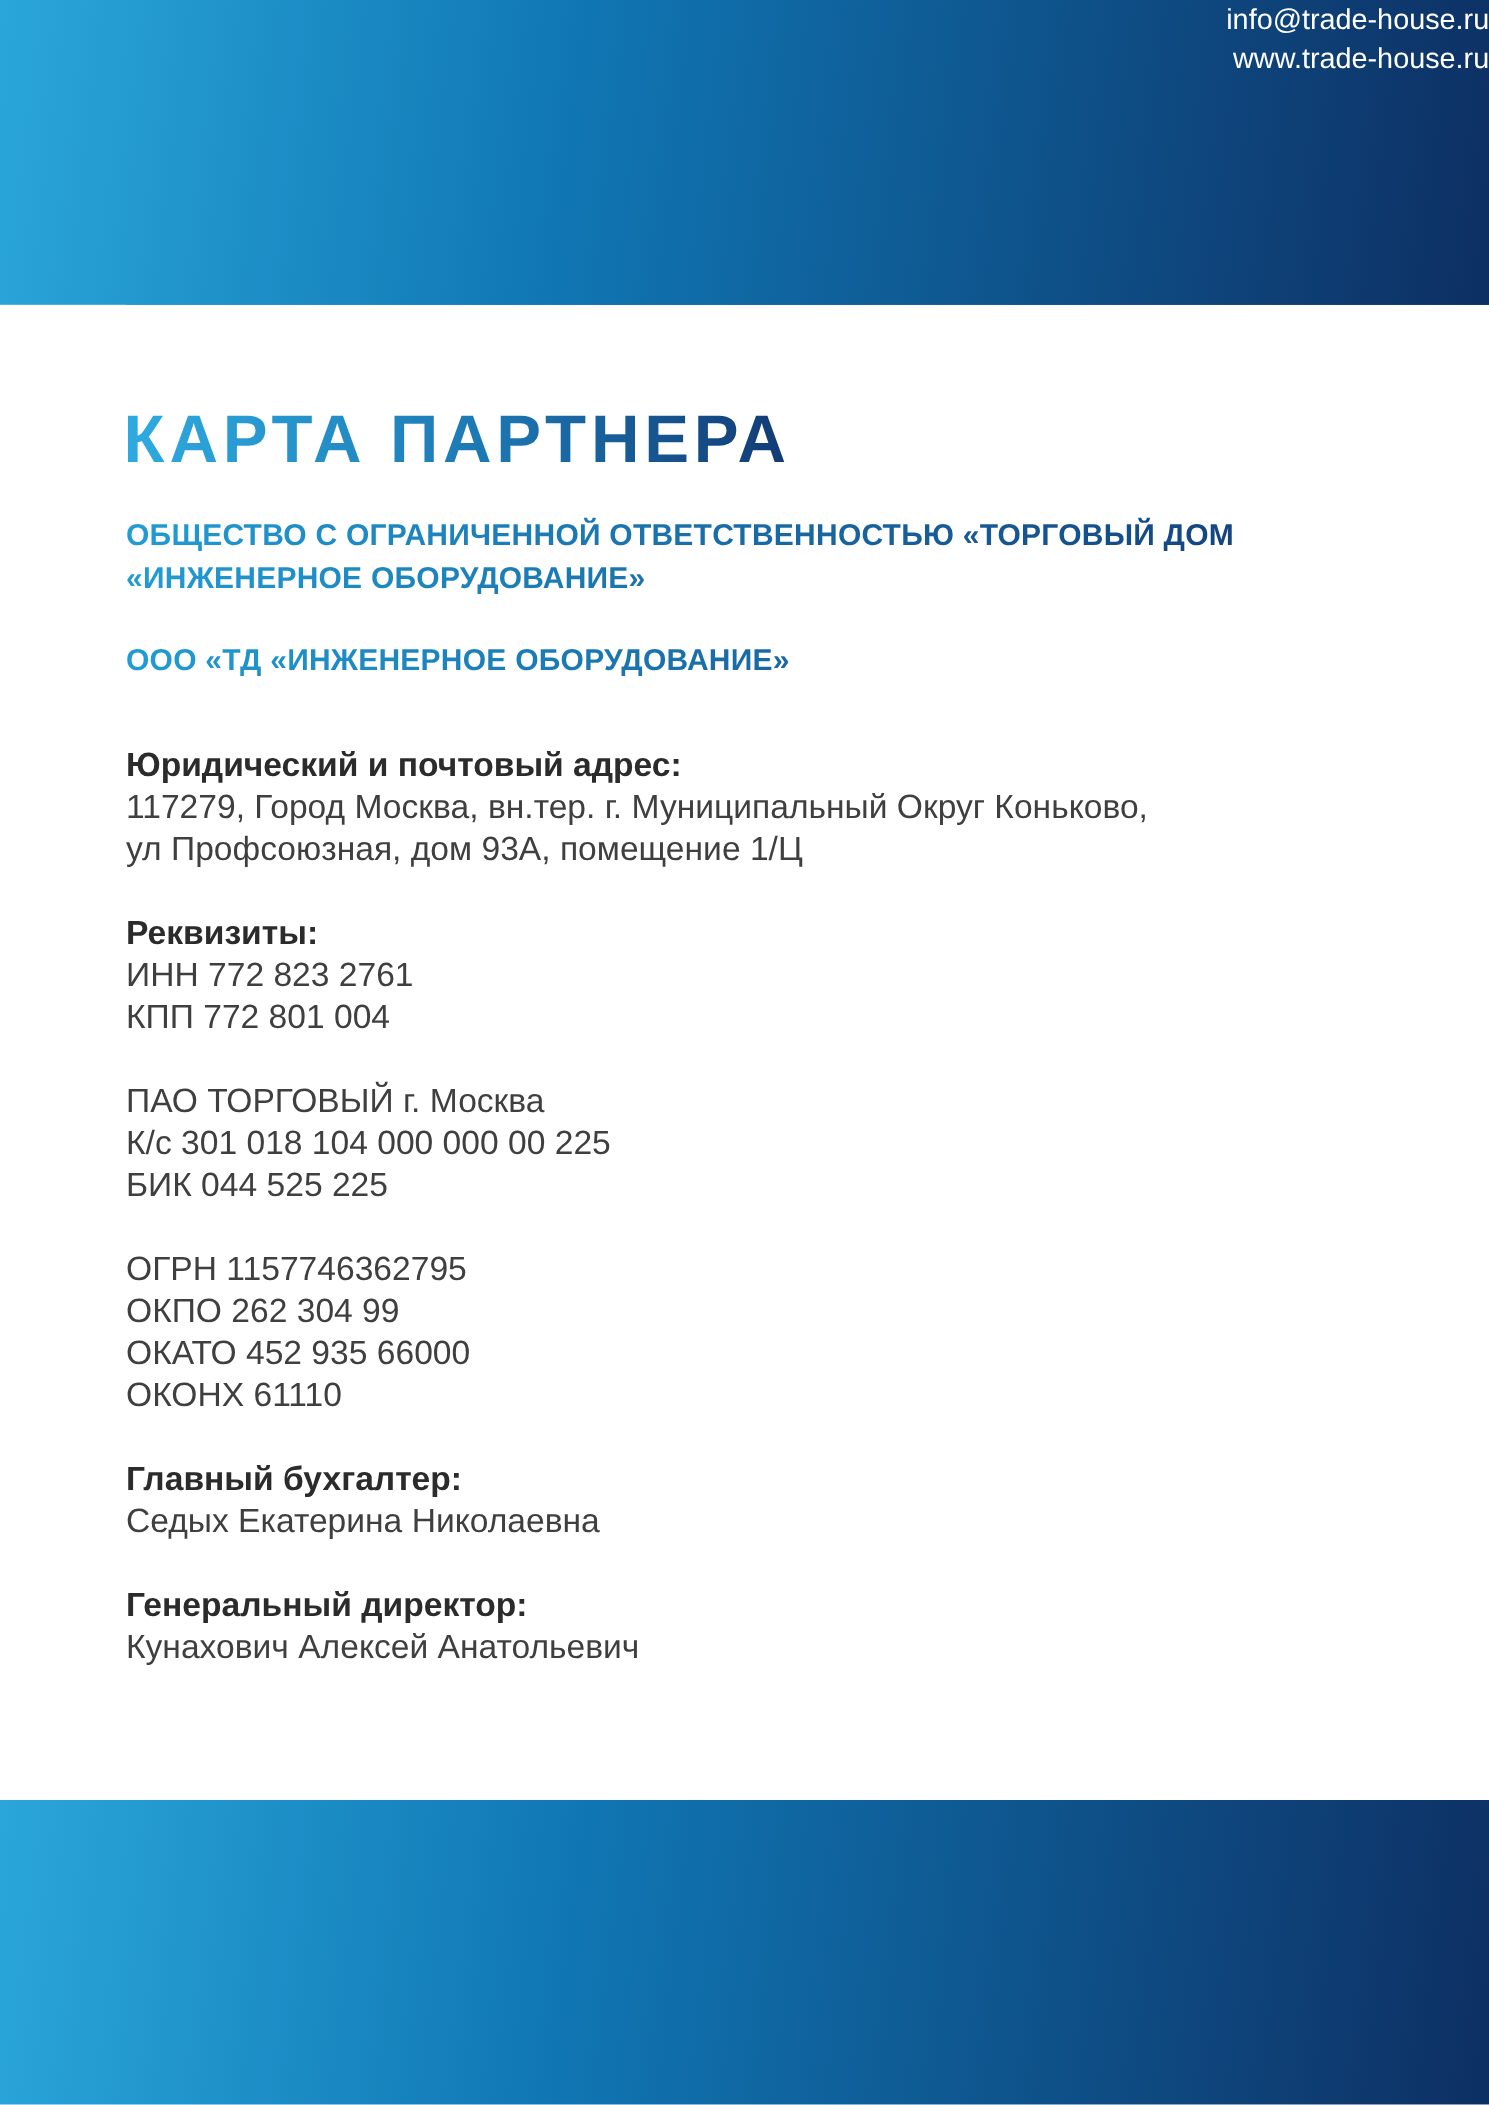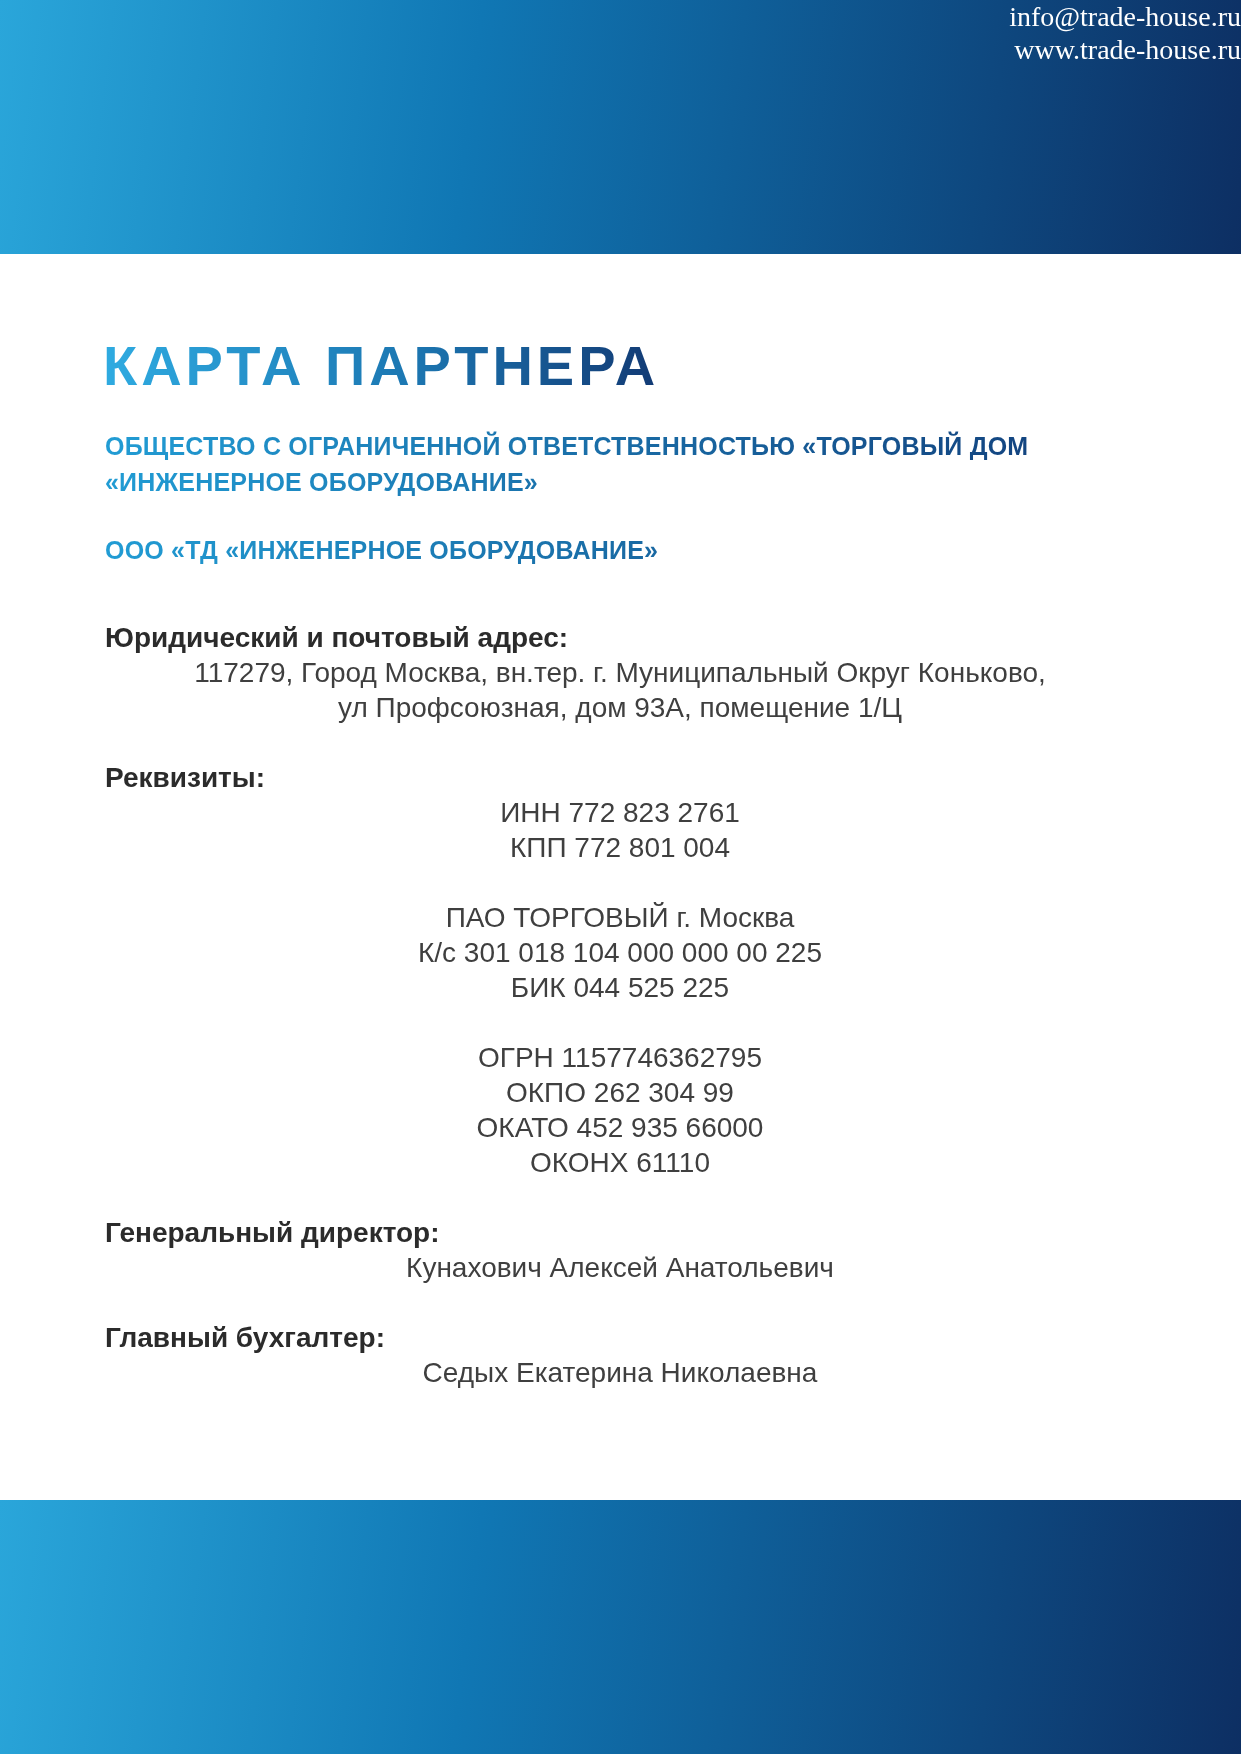--- a/index.html
+++ b/index.html
@@ -37,30 +37,30 @@
     background-size:985px 100%;background-repeat:no-repeat;
     -webkit-background-clip:text;background-clip:text;color:transparent;
   }
   .company-short{position:absolute;left:105px;top:532px;margin:0;}
 
   
   .doc-body{position:absolute;left:105px;top:620px;width:1030px;
     font-size:28px;line-height:35px;color:#3f3f3f;}
   .group{margin:0 0 35px 0;}
   .group .h{display:block;font-weight:bold;color:#2b2b2b;}
-  .group .line{display:block;text-align:center;}
+  .group .line{display:block;}
 
   
   .footer{
     position:absolute;left:0;top:1500px;width:1241px;height:254px;
     background:linear-gradient(97deg,#2aa6da 0%,#1077b4 38%,#0d2f63 100%);
   }
   .footer-left{position:absolute;left:105px;top:1568px;}
   .footer-right{position:absolute;right:117px;top:1568px;text-align:right;}
-  .footer a{display:block;font-size:28px;line-height:33px;color:#ffffff;text-decoration:none;font-family:Liberation Serif, serif;}
+  .footer a{display:block;font-size:24px;line-height:33px;color:#ffffff;text-decoration:none;}
   .footer{top:0;} 
   .footer-band{position:absolute;left:0;top:1500px;width:1241px;height:254px;
     background:linear-gradient(97deg,#2aa6da 0%,#1077b4 38%,#0d2f63 100%);}
 </style>
 </head>
 <body>
 
 <div class="page">
 
   <header class="logo">
@@ -108,27 +108,27 @@
     </p>
 
     <p class="group">
       <span class="line">ОГРН 1157746362795</span>
       <span class="line">ОКПО 262 304 99</span>
       <span class="line">ОКАТО 452 935 66000</span>
       <span class="line">ОКОНХ 61110</span>
     </p>
 
     <p class="group">
-      <span class="h">Генеральный директор:</span>
-      <span class="line">Кунахович Алексей Анатольевич</span>
+      <span class="h">Главный бухгалтер:</span>
+      <span class="line">Седых Екатерина Николаевна</span>
     </p>
 
     <p class="group">
-      <span class="h">Главный бухгалтер:</span>
-      <span class="line">Седых Екатерина Николаевна</span>
+      <span class="h">Генеральный директор:</span>
+      <span class="line">Кунахович Алексей Анатольевич</span>
     </p>
 
   </main>
 
   <footer class="footer-band"></footer>
   <div class="footer footer-left">
     <a href="#">+7 (495) 580 5850</a>
     <a href="#">+7 (495) 580 5950</a>
   </div>
   <div class="footer footer-right">

